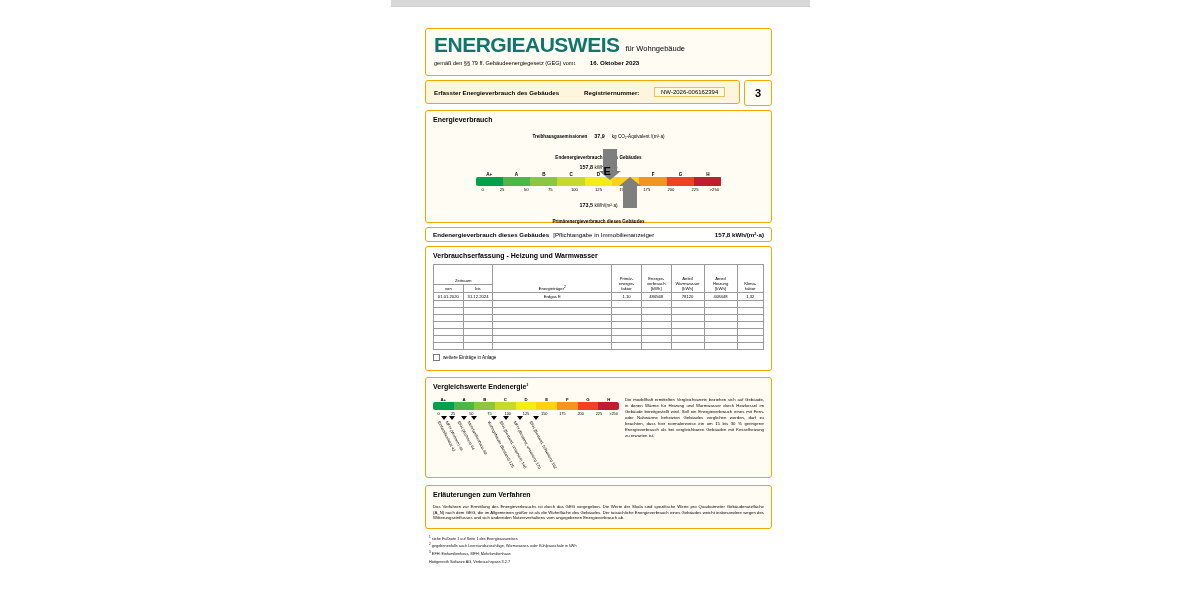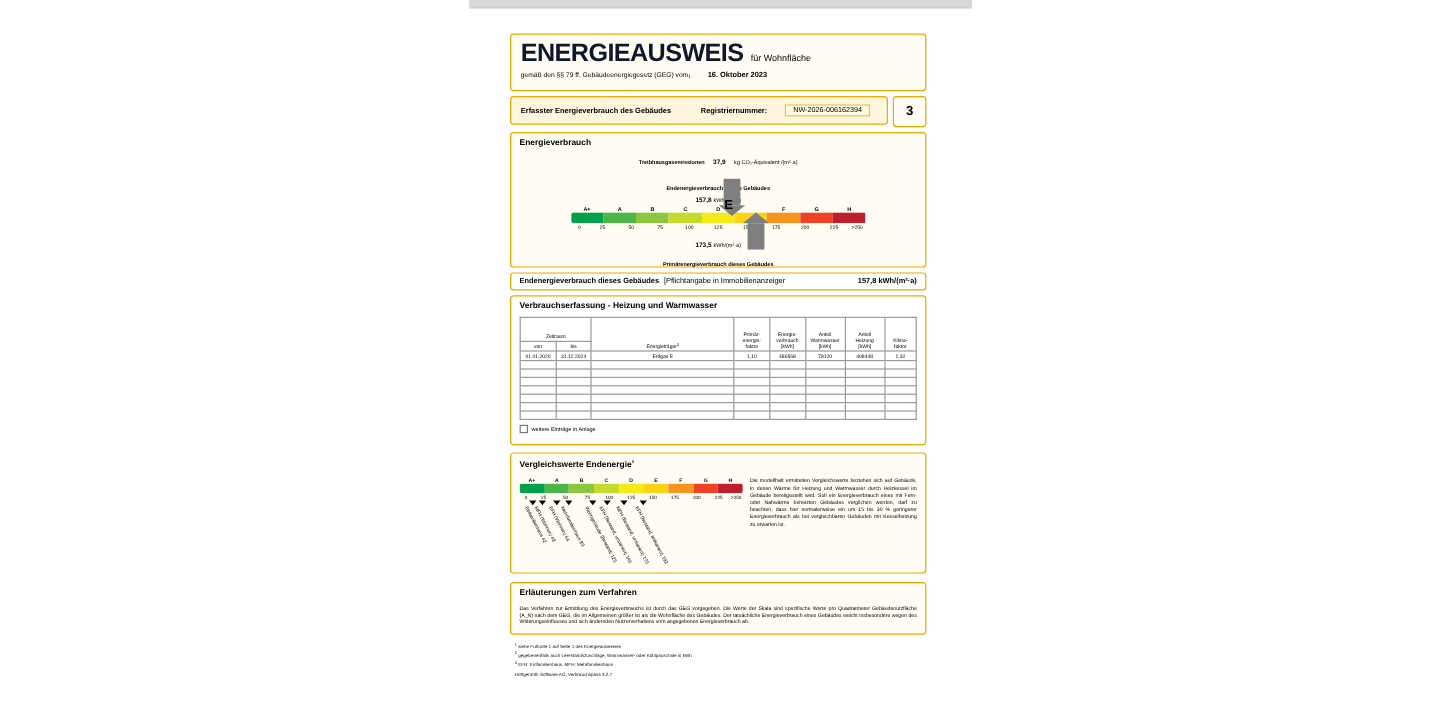--- a/index.html
+++ b/index.html
@@ -46,21 +46,21 @@
   }
   #title-row {
     display: flex;
     align-items: flex-end;
   }
   #title-main {
     font-size: 21px;
     font-weight: bold;
     letter-spacing: -0.5px;
     line-height: 22px;
-    color: #0f172a;
+    color: #0f766e;
   }
   #title-sub {
     font-size: 7.5px;
     margin-left: 6px;
     padding-bottom: 3px;
   }
   #title-law {
     margin-top: 3px;
     font-size: 5.6px;
     display: flex;
@@ -351,21 +351,21 @@
 </head>
 <body>
 
 <div id="topbar"></div>
 
 <div id="page">
 
   <div class="panel" id="title-panel">
     <div id="title-row">
       <div id="title-main">ENERGIEAUSWEIS</div>
-      <div id="title-sub">für Wohnfläche</div>
+      <div id="title-sub">für Wohngebäude</div>
     </div>
     <div id="title-law">
       <span>gemäß den §§ 79 ff. Gebäudeenergiegesetz (GEG) vom</span>
         <span class="sup">1</span>
       <span id="title-date">16. Oktober 2023</span>
     </div>
   </div>
 
   <div id="reg-wrap">
     <div id="reg-panel">

